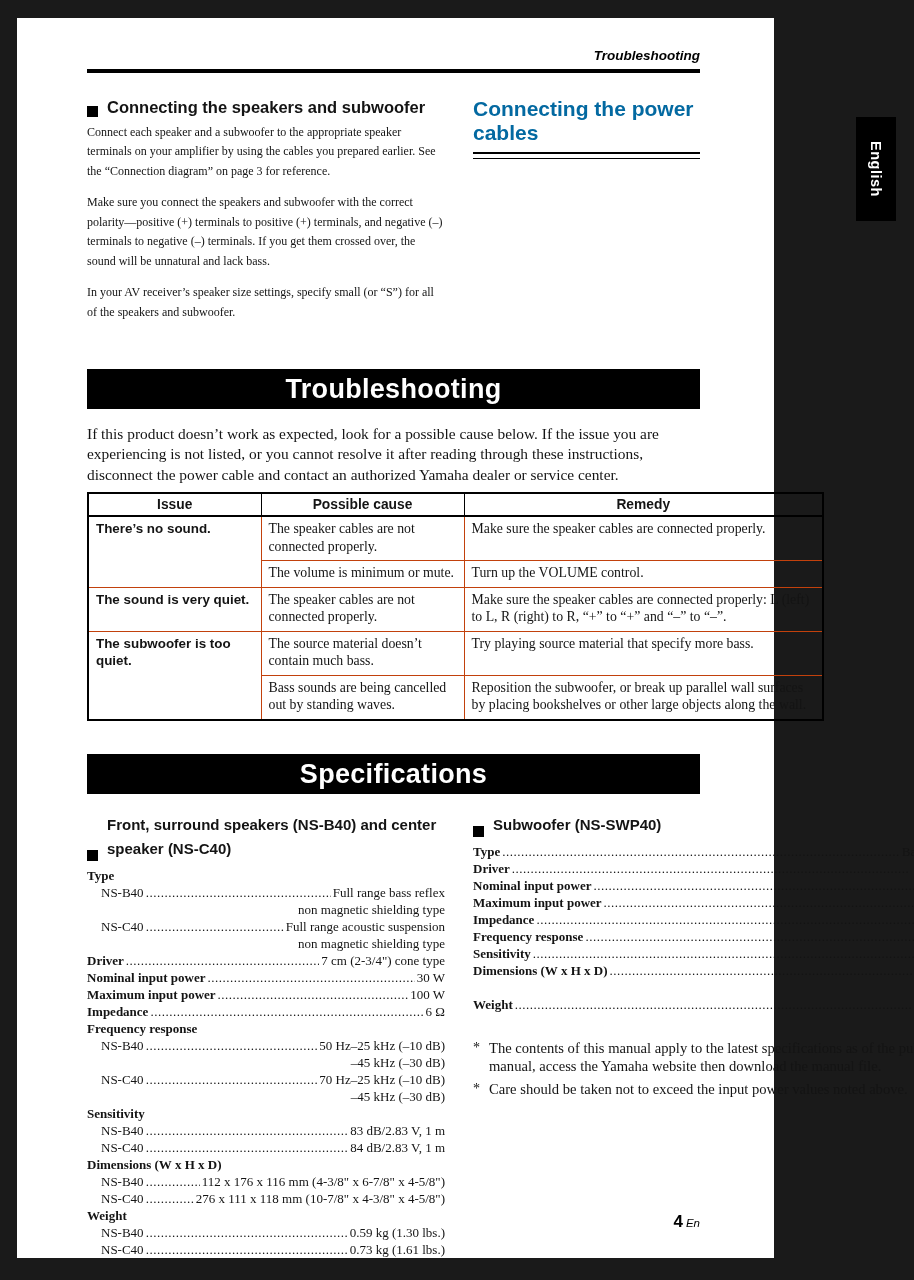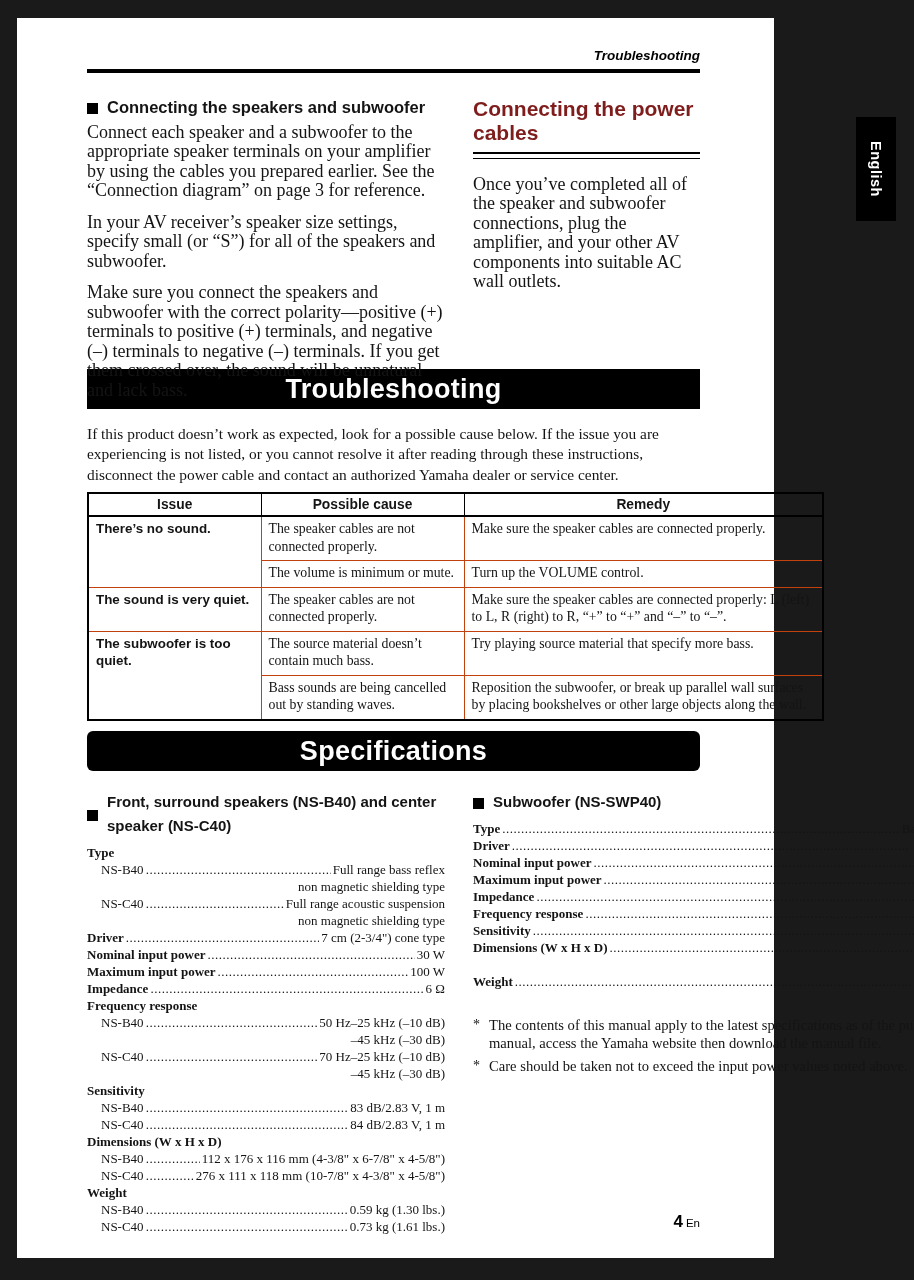--- a/index.html
+++ b/index.html
@@ -25,27 +25,27 @@
     position:absolute;left:50%;top:50%;
     transform:translate(-50%,-50%) rotate(90deg);
     color:#fff;font-family:"Liberation Sans",sans-serif;font-weight:bold;
     font-size:14.5px;letter-spacing:.5px;white-space:nowrap;
   }
   
   .top-cols{display:flex;height:272px;}
   .tc-left{width:358px;flex:0 0 358px;}
   .tc-gap{flex:0 0 28px;}
   .tc-right{flex:1 1 auto;}
-  .sq-head{display:flex;align-items:center;font-family:"Liberation Sans",sans-serif;
+  .sq-head{display:flex;align-items:flex-end;font-family:"Liberation Sans",sans-serif;
     font-weight:bold;font-size:16.5px;line-height:20px;margin:0 0 6px 0;}
   .sq{flex:0 0 auto;width:11px;height:11px;background:#000;display:inline-block;
     margin:4px 9px 0 0;}
-  .body-par{margin:0 0 12px 0;font-size:18px;line-height:19.5px;}
+  .body-par{margin:0 0 12px 0;font-size:12px;line-height:19.5px;}
   .h-right{font-family:"Liberation Sans",sans-serif;font-weight:bold;font-size:21px;
-    line-height:24px;margin:0 0 7px 0;color:#7f1d1d;}
+    line-height:24px;margin:0 0 7px 0;color:#0369a1;}
   .double-rule{height:4px;border-top:2.5px solid #000;border-bottom:1.5px solid #000;
     margin-bottom:16px;}
   
   .banner{height:40px;background:#000;color:#fff;text-align:center;
     font-family:"Liberation Sans",sans-serif;font-weight:bold;font-size:27px;
     line-height:40px;letter-spacing:.3px;}
   .intro{margin:15px 0 7px 0;font-size:15.4px;line-height:20.5px;}
   
   table.ts{border-collapse:collapse;width:735px;table-layout:fixed;margin:0;}
   table.ts{border:2px solid #000;}
@@ -77,21 +77,21 @@
   .spec-row .dots::after{content:"..........................................................................................................";letter-spacing:.5px;}
   .spec-row .val{flex:0 0 auto;white-space:nowrap;}
   .spec-cont{text-align:right;}
   
   .footnotes{margin-top:26px;}
   .fnote{display:flex;font-size:14.6px;line-height:18.5px;margin-bottom:4px;}
   .fnote .star{flex:0 0 16px;font-size:14px;}
   
   .page-num{position:absolute;right:74px;bottom:26px;font-family:"Liberation Sans",sans-serif;}
   .page-num .num{font-weight:bold;font-size:17px;color:#000;}
-  .page-num .lang{font-size:11.5px;margin-left:3px;color:#000;}
+  .page-num .lang{font-style:italic;font-size:11.5px;margin-left:3px;color:#000;}
 </style>
 </head>
 <body>
 
 <div class="page">
 
   <div class="doc-header">Troubleshooting</div>
   <div class="top-rule"></div>
 
   <div class="english-tab">
@@ -99,29 +99,28 @@
   </div>
 
   <div class="top-cols">
     <div class="tc-left">
       <div class="sq-head">
         <span class="sq"></span>
         <span>Connecting the speakers and subwoofer</span>
       </div>
       <div id="connect-paragraphs">
           <p class="body-par">Connect each speaker and a subwoofer to the appropriate speaker terminals on your amplifier by using the cables you prepared earlier. See the “Connection diagram” on page 3 for reference.</p>
+          <p class="body-par">Make sure you connect the speakers and subwoofer with the correct polarity—positive (+) terminals to positive (+) terminals, and negative (–) terminals to negative (–) terminals. If you get them crossed over, the sound will be unnatural and lack bass.</p>
           <p class="body-par">In your AV receiver’s speaker size settings, specify small (or “S”) for all of the speakers and subwoofer.</p>
-          <p class="body-par">Make sure you connect the speakers and subwoofer with the correct polarity—positive (+) terminals to positive (+) terminals, and negative (–) terminals to negative (–) terminals. If you get them crossed over, the sound will be unnatural and lack bass.</p>
         </div>
     </div>
     <div class="tc-gap"></div>
     <div class="tc-right">
       <div class="h-right">Connecting the power cables</div>
       <div class="double-rule"></div>
-      <p class="body-par">Once you’ve completed all of the speaker and subwoofer connections, plug the amplifier, and your other AV components into suitable AC wall outlets.</p>
     </div>
   </div>
 
   <div class="banner">Troubleshooting</div>
   <p class="intro">If this product doesn’t work as expected, look for a possible cause below. If the issue you are experiencing is not listed, or you cannot resolve it after reading through these instructions, disconnect the power cable and contact an authorized Yamaha dealer or service center.</p>
 
   <table class="ts">
     <colgroup>
         <col class="c1">
         <col class="c2">
@@ -154,21 +153,21 @@
           <td>The source material doesn’t contain much bass.</td>
           <td>Try playing source material that specify more bass.</td>
         </tr>
         <tr>
           <td>Bass sounds are being cancelled out by standing waves.</td>
           <td>Reposition the subwoofer, or break up parallel wall surfaces by placing bookshelves or other large objects along the wall.</td>
         </tr>
       </tbody>
   </table>
 
-  <div class="banner" style="margin-top:10px;border-radius:6px;">Specifications</div>
+  <div class="banner" style="margin-top:33px;">Specifications</div>
 
   <div class="spec-cols">
     <div class="sp-left">
       <div class="sq-head spec-title">
         <span class="sq"></span>
         <span style="font-family:'Liberation Sans',sans-serif;font-weight:bold;">Front, surround speakers (NS-B40) and center speaker (NS-C40)</span>
       </div>
       <div id="spec-left" class="spec">
           <div class="spec-head">Type</div>
           <div class="spec-row">

